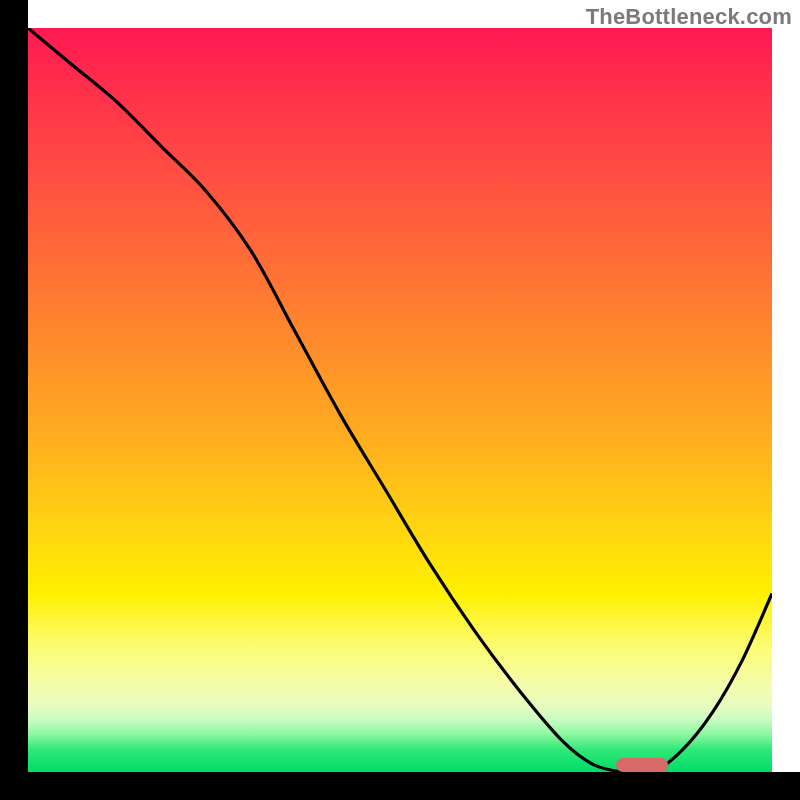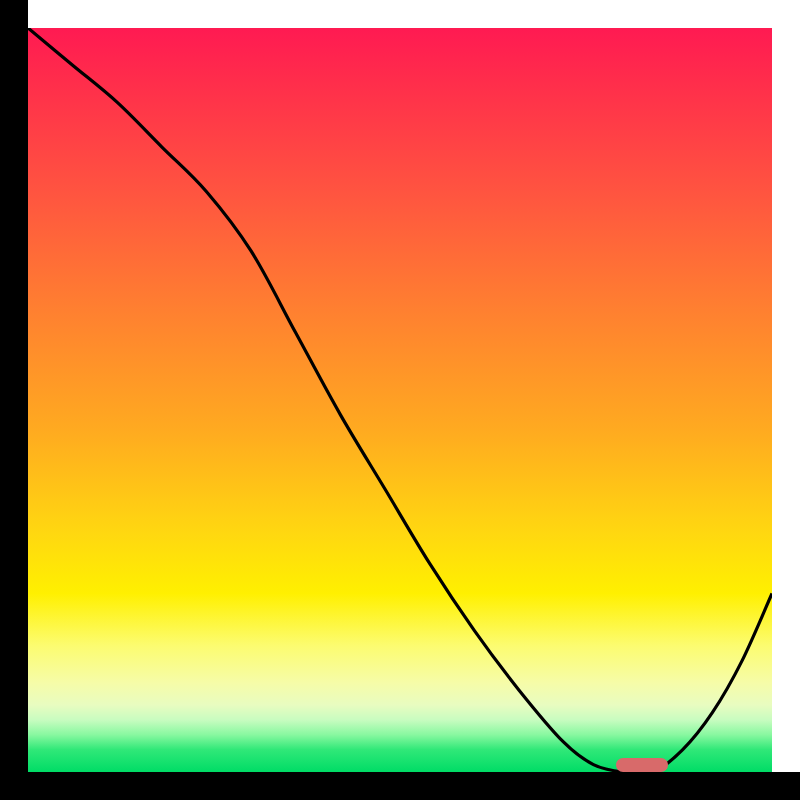--- a/index.html
+++ b/index.html
@@ -91,13 +91,14 @@
   <div class="plot-area">
     <div class="gradient-bg"></div>
 
     <svg class="curve" viewBox="0 0 744 744" preserveAspectRatio="none">
       <path id="curve-path" fill="none" stroke="#000000" stroke-width="3.2" d="M 0 0 C 7.44 6.200000000000007, 29.759999999999998 24.800000000000047, 44.64 37.200000000000045 C 59.52 49.600000000000044, 74.4 60.75999999999997, 89.28 74.39999999999998 C 104.16 88.03999999999998, 119.03999999999999 104.16000000000008, 133.92 119.04000000000008 C 148.79999999999998 133.92000000000007, 163.68 146.31999999999996, 178.56 163.67999999999995 C 193.44 181.03999999999994, 208.32 199.64000000000004, 223.2 223.20000000000005 C 238.07999999999998 246.76000000000005, 252.95999999999998 277.76000000000005, 267.84 305.04 C 282.71999999999997 332.32, 297.59999999999997 360.84000000000003, 312.47999999999996 386.88 C 327.35999999999996 412.91999999999996, 342.24 436.47999999999996, 357.12 461.28 C 372 486.08, 386.88000000000005 512.1199999999999, 401.76000000000005 535.68 C 416.64000000000004 559.24, 431.52 581.56, 446.4 602.64 C 461.28 623.72, 476.16 643.56, 491.04 662.16 C 505.92 680.76, 523.28 701.84, 535.68 714.24 C 548.0799999999999 726.64, 555.52 731.5999999999999, 565.44 736.56 C 575.3600000000001 741.52, 585.2800000000001 742.76, 595.2 744 C 605.12 745.24, 615.04 747.72, 624.9599999999999 744 C 634.8799999999999 740.28, 644.8 731.5999999999999, 654.72 721.68 C 664.6400000000001 711.76, 674.5600000000001 699.36, 684.48 684.48 C 694.4 669.6, 704.32 652.24, 714.24 632.4 C 724.16 612.56, 739.04 576.6, 744 565.44"></path>
     </svg>
 
     <div id="marker" class="marker" style="left: 587.76px; width: 52.08px; bottom: 0px; background: rgb(216, 106, 106);"></div>
   </div>
 
+  <div class="watermark">TheBottleneck.com</div>
 </div>
 
 </body></html>

